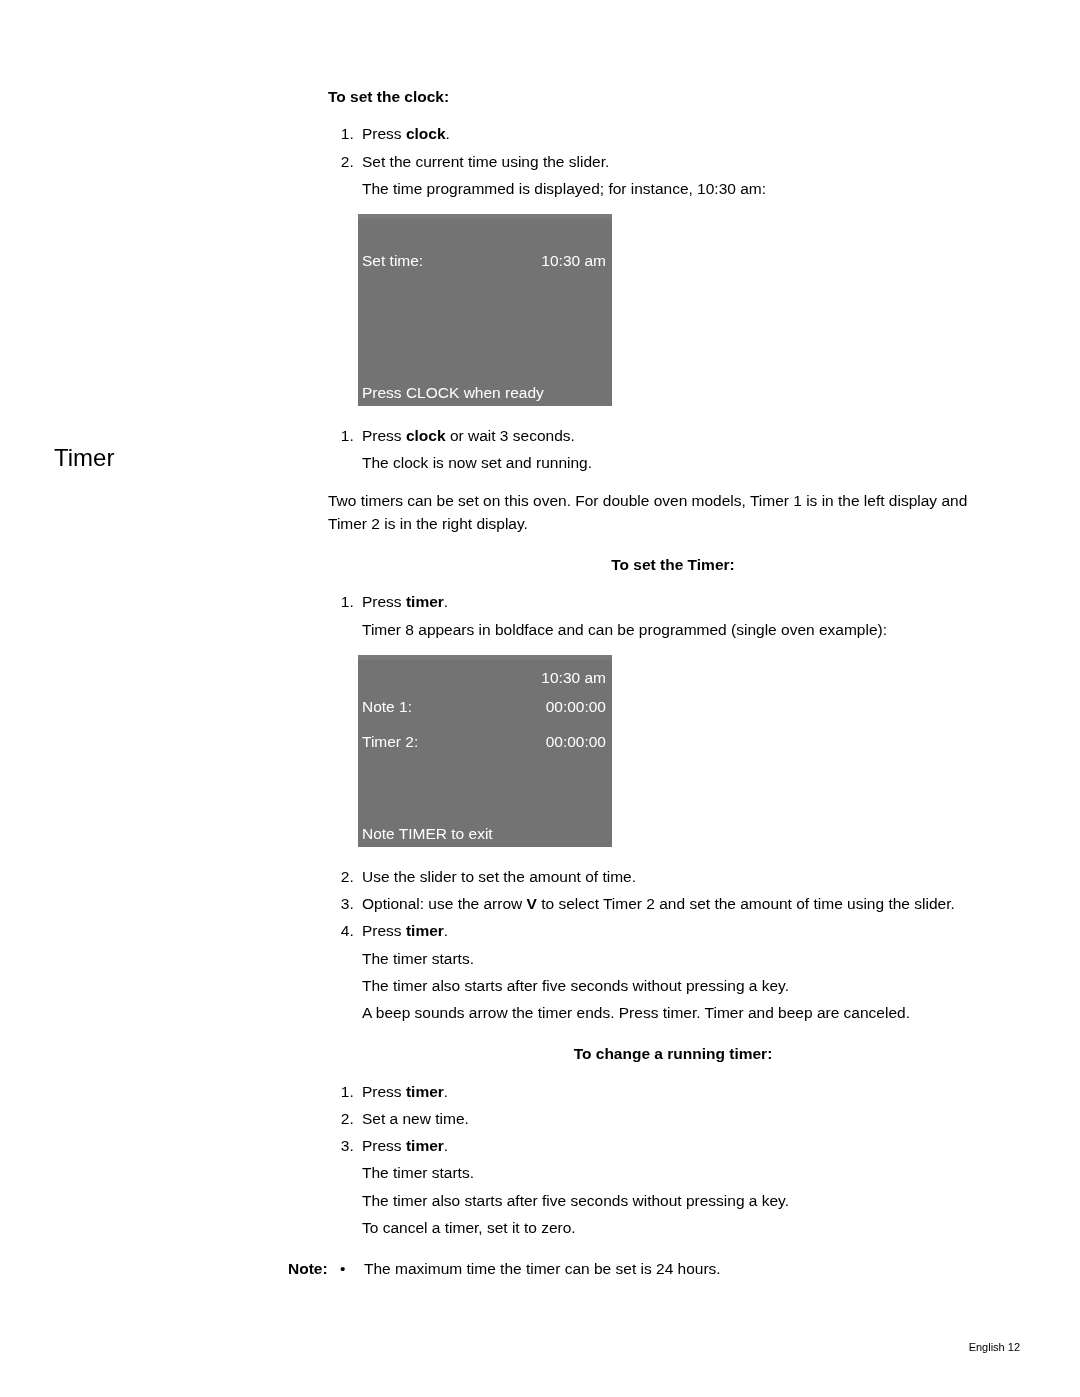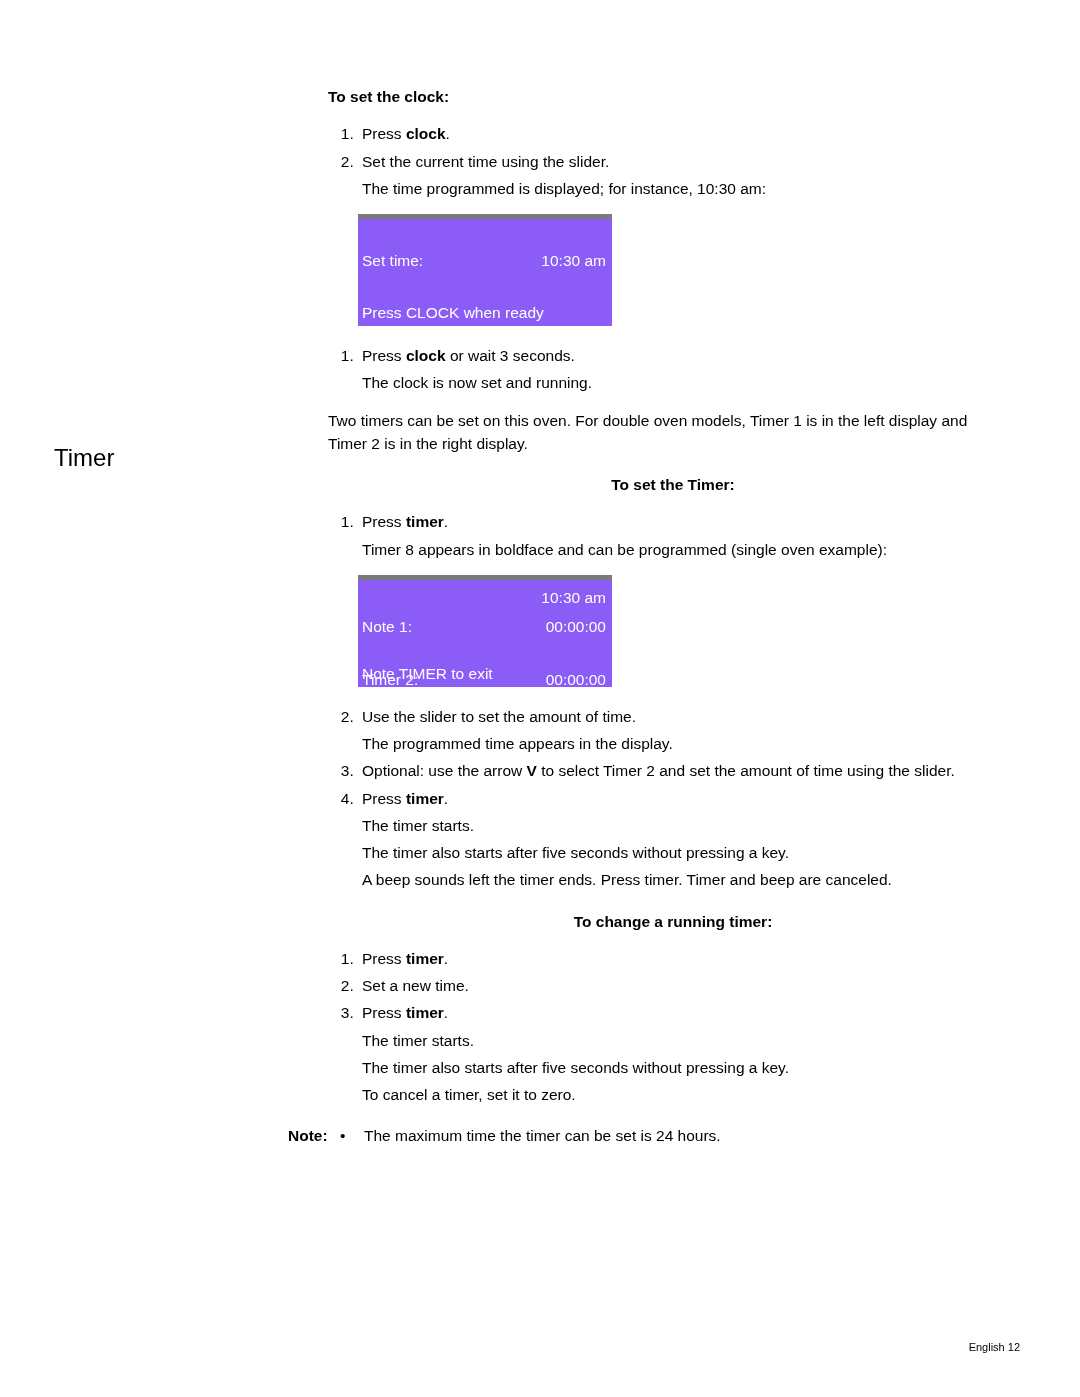--- a/index.html
+++ b/index.html
@@ -46,24 +46,24 @@
   }
   ol li {
     padding-left: 4px;
     margin-bottom: 4px;
   }
   ol li .sub {
     display: block;
     margin-top: 4px;
   }
   .display {
-    background: #8b5cf6;
+    background: #737373;
     color: #fff;
     width: 254px;
-    height: 112px;
+    height: 192px;
     margin: 14px 0 18px 30px;
     border-top: 5px solid #7a7a7a;
     position: relative;
     font-size: 15.5px;
     box-sizing: border-box;
   }
   .display .row {
     display: flex;
     justify-content: space-between;
     padding: 0 6px 0 4px;
@@ -157,40 +157,39 @@
         <span class="sub">Timer 8 appears in boldface and can be programmed (single oven example):</span>
       </li>
     </ol>
 
     <div class="display">
       <div class="timer-top">10:30 am</div>
       <div class="row">
         <span>Note 1:</span>
         <span>00:00:00</span>
       </div>
-      <div class="row" style="margin-top:30px;text-align:right;">
+      <div class="row" style="margin-top:12px;text-align:right;">
         <span>Timer 2:</span>
         <span>00:00:00</span>
       </div>
       <div class="bottom">Note TIMER to exit</div>
     </div>
 
     <ol start="2">
       <li>
         <span>Use the slider to set the amount of time.</span>
-        <span class="sub">The programmed time appears in the display.</span>
       </li>
       <li>
         <span>Optional: use the arrow </span><span class="bold">V</span><span> to select Timer 2 and set the amount of time using the slider.</span>
       </li>
       <li>
         <span>Press </span><span class="bold">timer</span><span>.</span>
         <span class="sub">The timer starts.</span>
         <span class="sub">The timer also starts after five seconds without pressing a key.</span>
-        <span class="sub">A beep sounds left the timer ends. Press timer. Timer and beep are canceled.</span>
+        <span class="sub">A beep sounds arrow the timer ends. Press timer. Timer and beep are canceled.</span>
       </li>
     </ol>
 
     <div class="heading mt">To change a running timer:</div>
 
     <ol>
       <li>
         <span>Press </span><span class="bold">timer</span><span>.</span>
       </li>
       <li>

